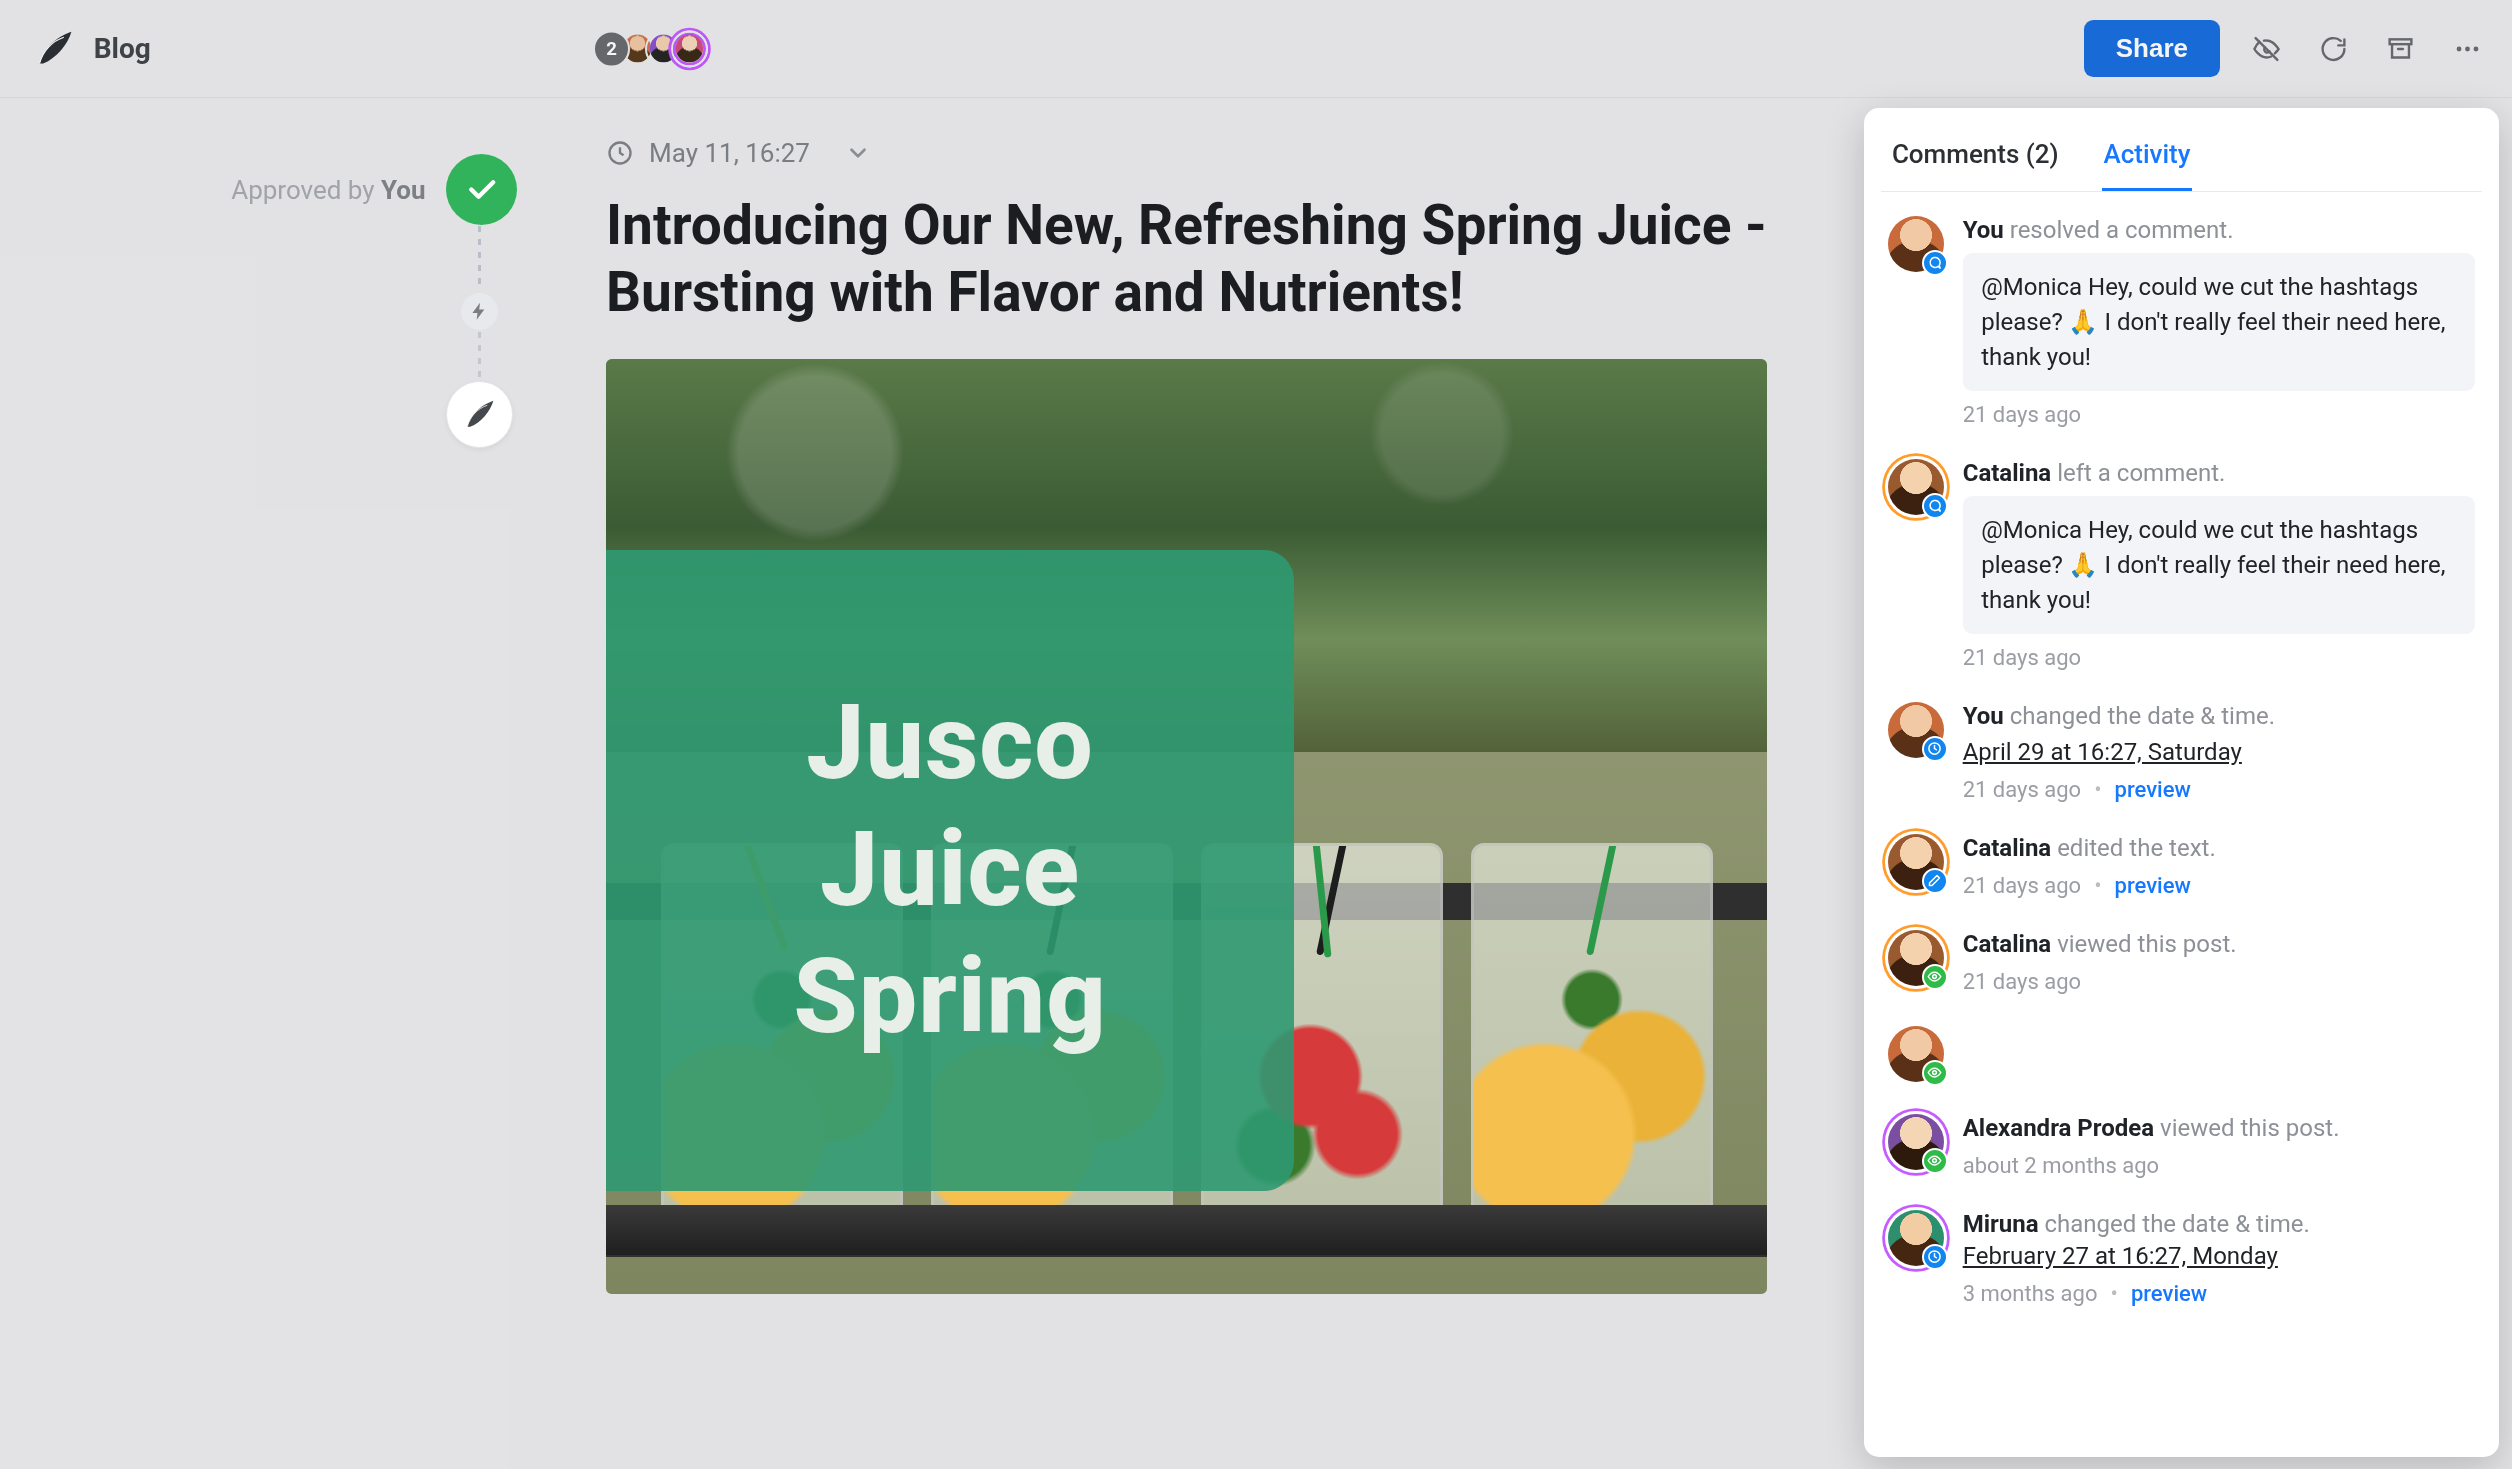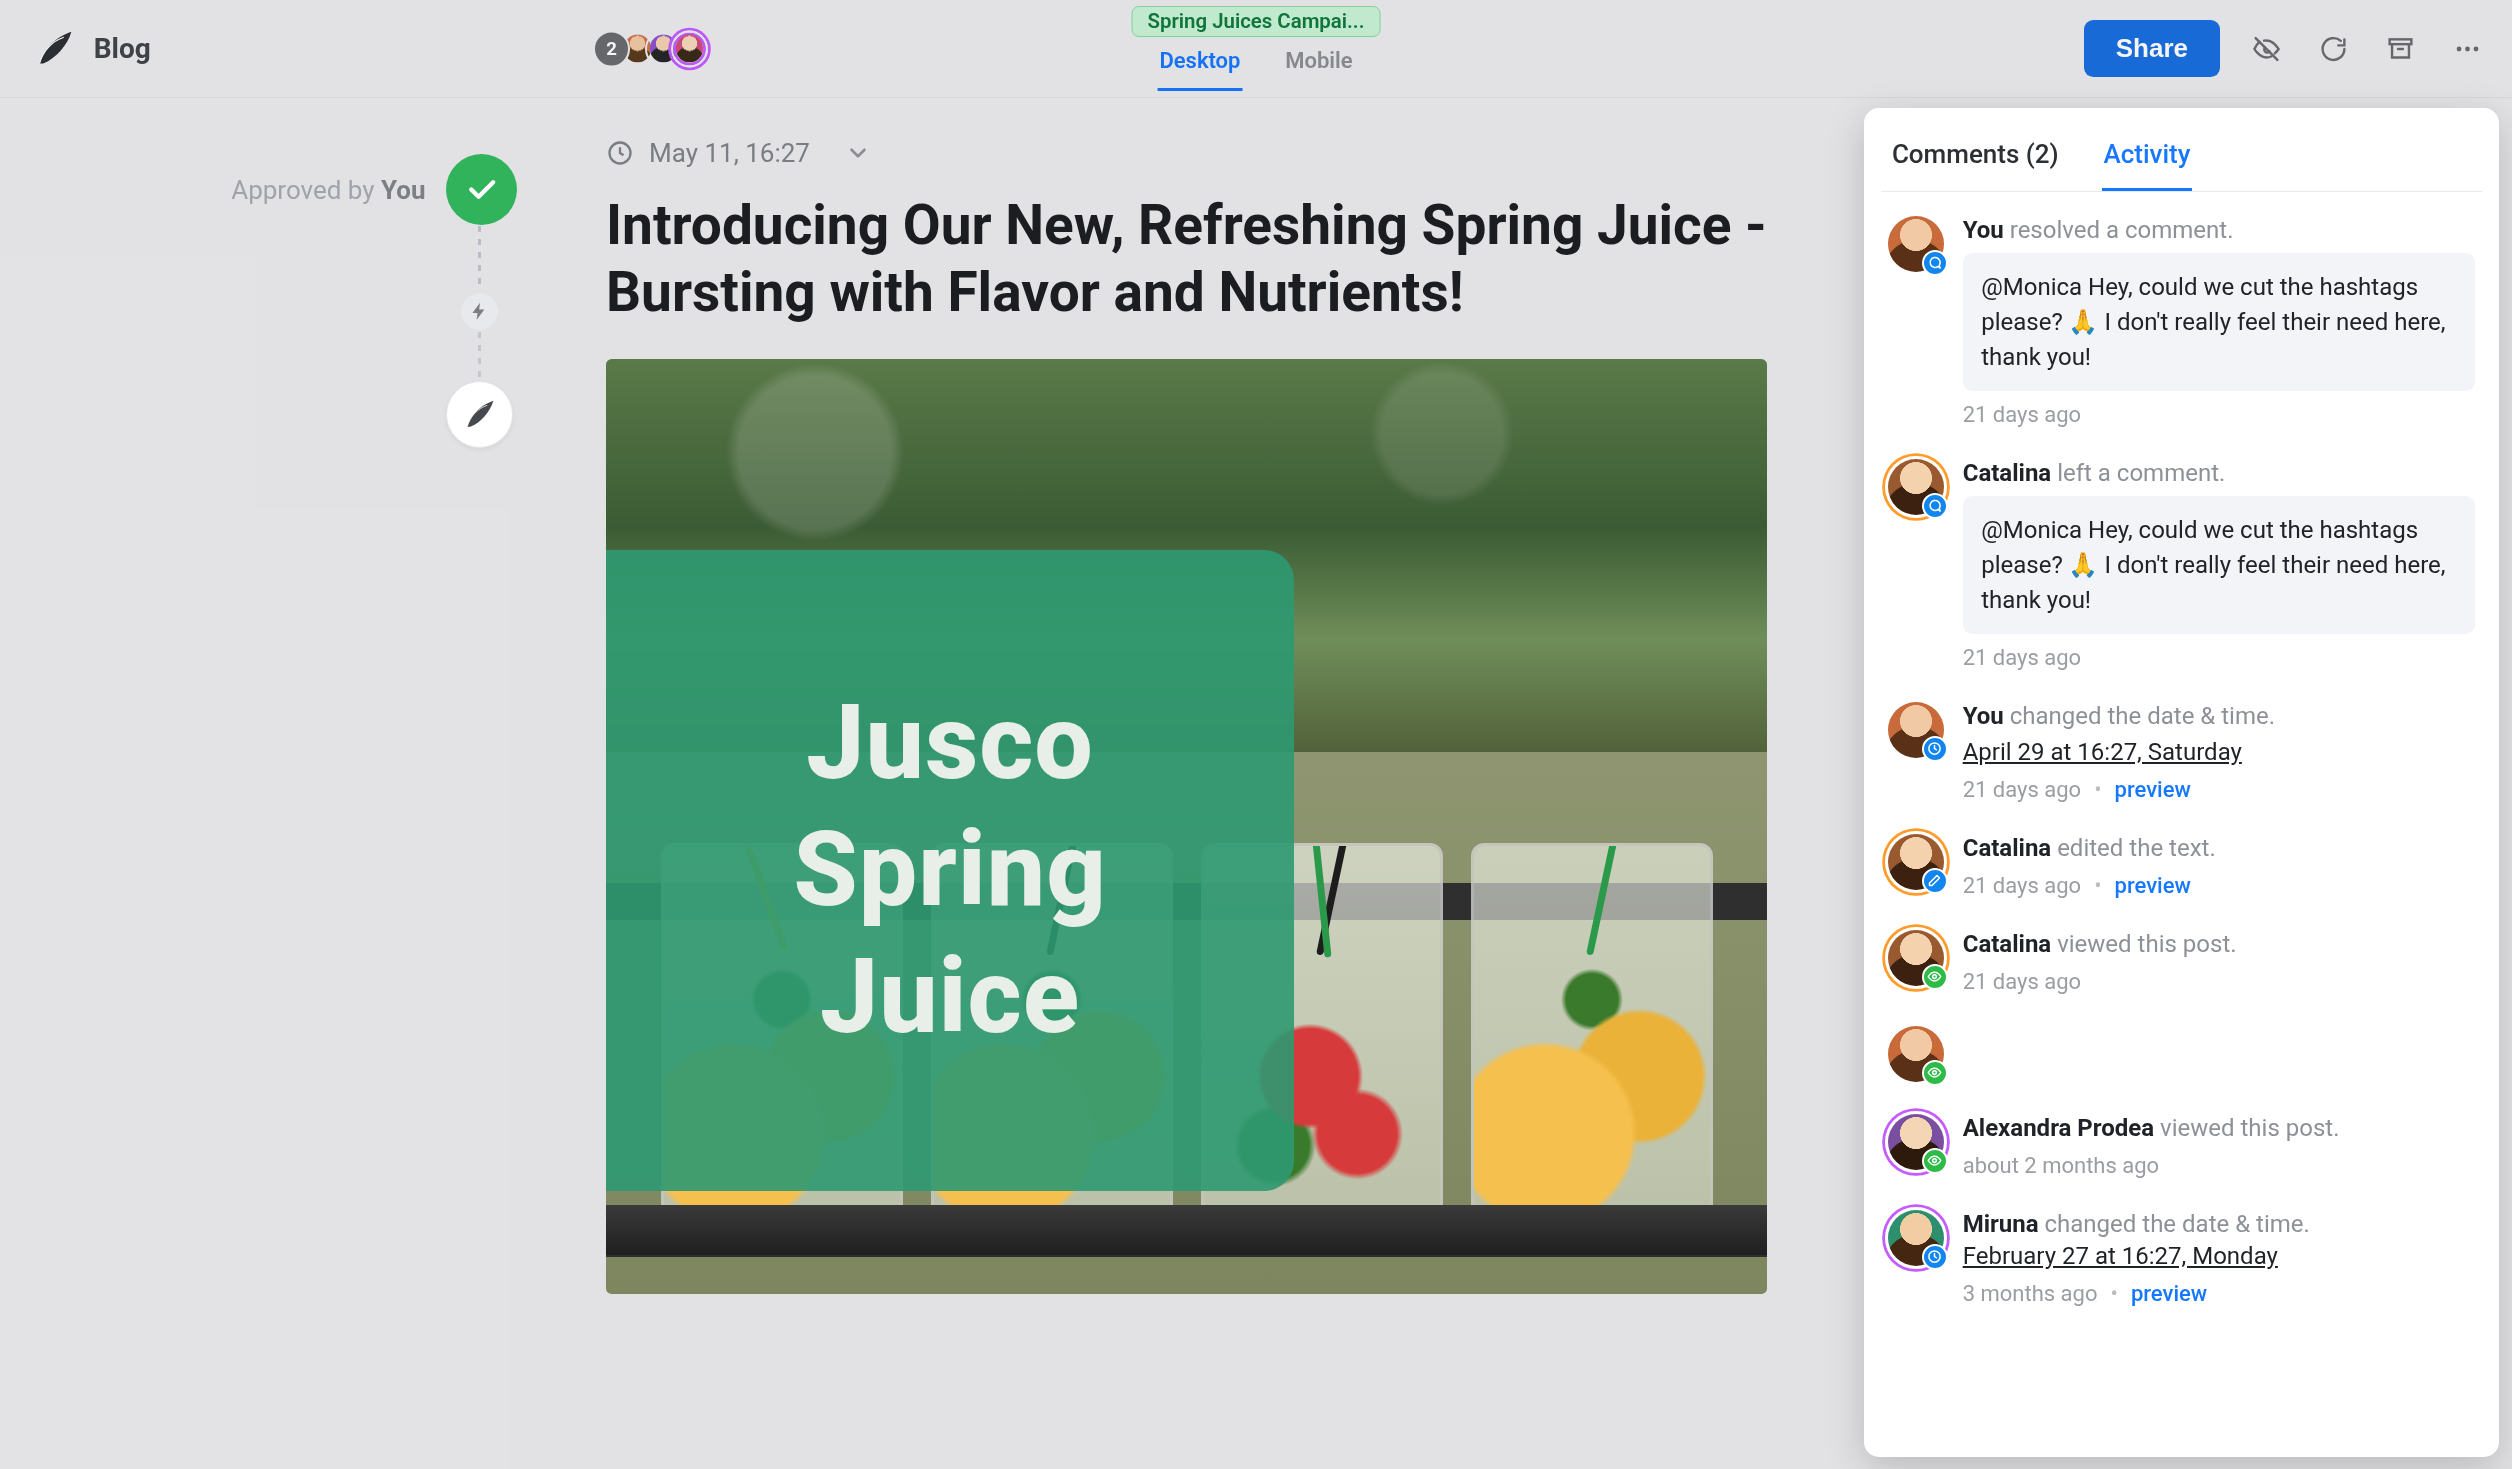--- a/index.html
+++ b/index.html
@@ -288,27 +288,20 @@
         <div class="avatar-face"></div>
       </div>
     <div class="avatar">
         <div class="avatar-face v2"></div>
       </div>
     <div class="avatar ring-purple">
         <div class="avatar-face v4"></div>
       </div>
   </div>
 
-  <div class="center-stack">
-    <div class="campaign-chip">Spring Juices Campai...</div>
-    <div class="view-tabs">
-      <div class="view-tab active">Desktop</div>
-      <div class="view-tab">Mobile</div>
-    </div>
-  </div>
 
   <div class="topbar-right">
     <button class="share-btn">Share</button>
     <button class="icon-btn" aria-label="visibility">
       <svg viewBox="0 0 24 24" fill="none" stroke="currentColor" stroke-width="2" stroke-linecap="round">
         <path d="M3 3l18 18"></path>
           <path d="M10.6 10.6A3 3 0 0012 15a3 3 0 002.4-1.2"></path>
         <path d="M9.9 5.1A9.8 9.8 0 0112 5c6 0 10 7 10 7a17 17 0 01-3.1 3.7M6.1 6.1A17 17 0 002 12s4 7 10 7a9.8 9.8 0 003.9-.8"></path>
       </svg>
     </button>
@@ -390,22 +383,22 @@
           <div class="straw green" style="left:45%;transform:rotate(-6deg)"></div>
         </div>
       <div class="jar">
           <div class="straw green"></div>
         </div>
     </div>
     <div class="shelf"></div>
     <div class="overlay-card">
       <div class="overlay-text">
         <div>Jusco</div>
+        <div>Juice</div>
         <div>Spring</div>
-        <div>Juice</div>
       </div>
     </div>
   </div>
 </div>
 
 <div class="panel">
   <div class="panel-tabs">
     <div class="panel-tab">Comments (2)</div>
     <div class="panel-tab active">Activity</div>
   </div>

